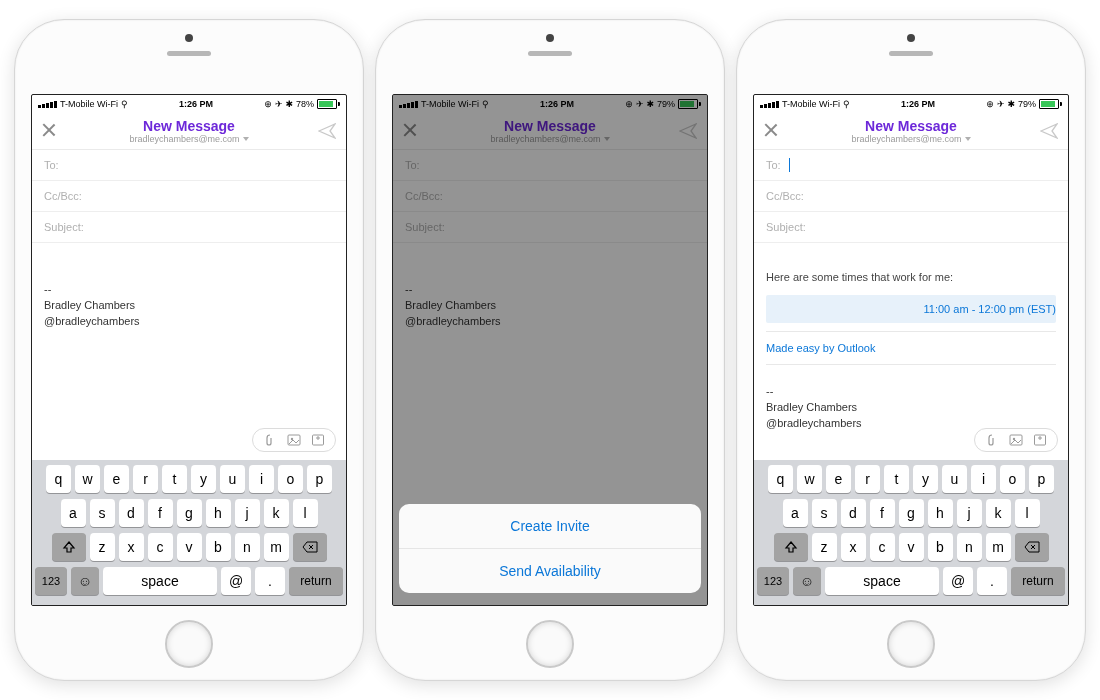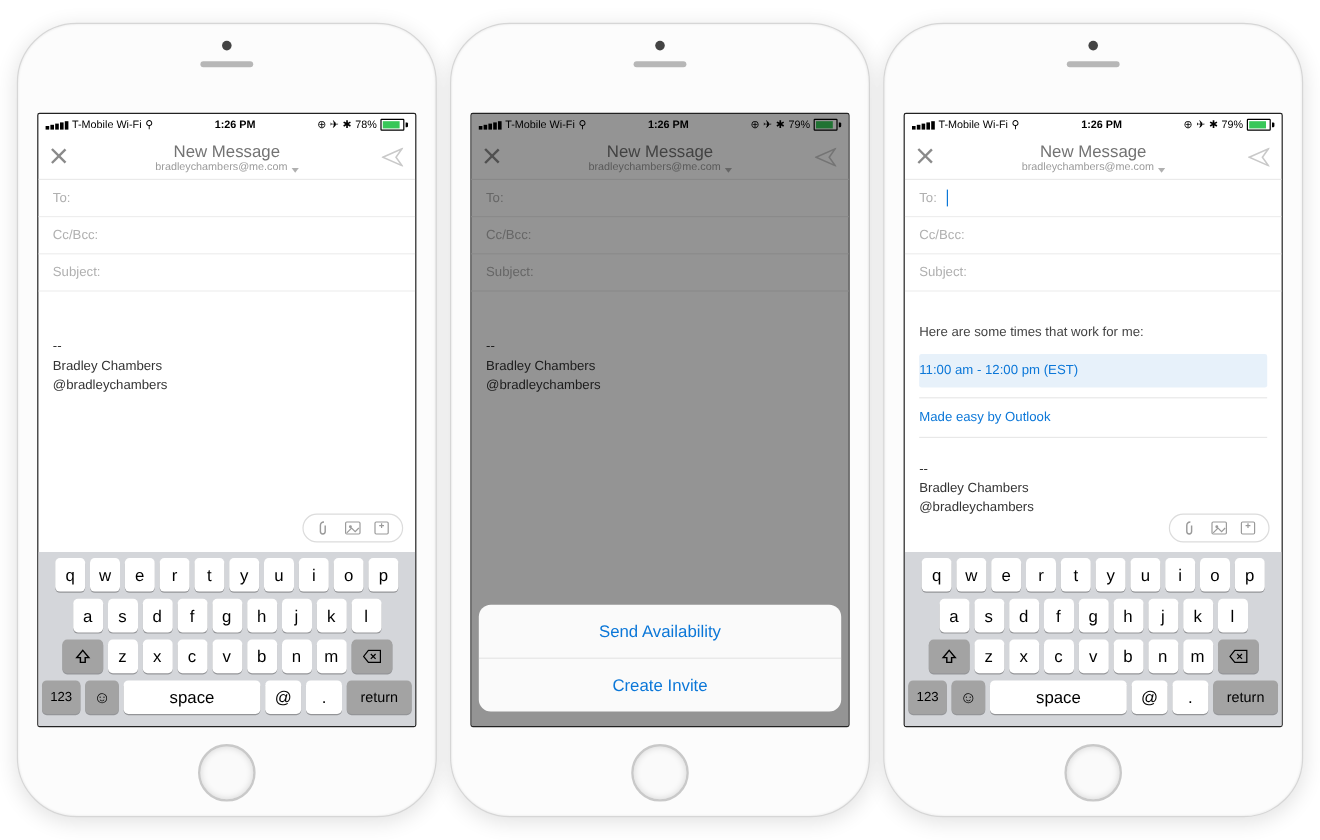--- a/index.html
+++ b/index.html
@@ -17,42 +17,42 @@
   .sig i{width:3px;background:#000;display:inline-block}
   .sig i:nth-child(1){height:3px}.sig i:nth-child(2){height:4px}.sig i:nth-child(3){height:5px}.sig i:nth-child(4){height:6px}.sig i:nth-child(5){height:7px}
   .batt{display:inline-flex;align-items:center;gap:1px}
   .batt .bbody{width:18px;height:8px;border:1px solid #000;border-radius:1px;position:relative}
   .batt .bfill{position:absolute;top:1px;left:1px;bottom:1px;width:78%;background:#38c759}
   .batt .btip{width:2px;height:4px;background:#000;border-radius:0 1px 1px 0}
   
   .nav{height:36px;border-bottom:1px solid #eaeaea;display:flex;align-items:center;justify-content:center;position:relative;flex:0 0 auto}
   .nav .close{position:absolute;left:10px;top:10px}
   .nav .send{position:absolute;right:10px;top:10px}
-  .nav .title{color:#737373;font-weight:400;font-size:14px;line-height:14px;text-align:center}
-  .nav .sub{color:#9b9b9b;font-size:9px;display:flex;align-items:flex-end;gap:3px;margin-top:1px}
+  .nav .title{color:#6d28d9;font-weight:700;font-size:14px;line-height:14px;text-align:center}
+  .nav .sub{color:#9b9b9b;font-size:9px;display:flex;align-items:center;gap:3px;margin-top:1px}
   .xicon{width:14px;height:14px;position:relative}
   .xicon:before,.xicon:after{content:"";position:absolute;left:6px;top:-1px;width:1.5px;height:16px;background:#8a8a8a}
   .xicon:before{transform:rotate(45deg)}.xicon:after{transform:rotate(-45deg)}
   .sendicon svg{display:block}
   
   .fields{flex:0 0 auto}
   .field{height:30px;border-bottom:1px solid #eee;display:flex;align-items:center;padding:0 12px;font-size:11px;color:#b0b0b0}
   .field .lbl{margin-right:6px}
   .cursor{display:inline-block;width:1.5px;height:14px;background:#0b77d8;margin-left:2px}
   .body{flex:1;padding:10px 12px;font-size:11px;color:#333;line-height:16px;overflow:hidden;position:relative}
   .sig-line{margin-top:28px}
   .body3 .sig-line{margin-top:18px}
   .toolbar{position:absolute;right:10px;bottom:8px}
   .pill{display:flex;gap:10px;align-items:center;border:1px solid #dcdcdc;border-radius:14px;padding:4px 10px;background:#fff}
   .pill span{color:#9a9a9a;display:inline-flex}
   
   .avail{margin-top:16px}
   .avail-head{color:#444;font-size:11px;margin-bottom:10px}
   .avail-date{text-align:center;font-weight:600;font-size:12px;color:#333}
-  .avail-slot{background:#e7f1fa;color:#0b77d8;text-align:left;font-size:11px;padding:6px 0;margin-top:6px;border-radius:2px}
+  .avail-slot{background:#e7f1fa;color:#0b77d8;text-align:right;font-size:11px;padding:6px 0;margin-top:6px;border-radius:2px}
   .avail-divider{height:1px;background:#e8e8e8;margin:8px 0}
   .avail-link{color:#0b77d8;text-align:left;font-size:11px}
   
   .kbd{flex:0 0 auto;background:#d4d6da;padding:5px 3px 4px;font-size:14px}
   .krow{display:flex;justify-content:center;gap:4px;margin-bottom:6px}
   .key{background:#fff;border-radius:4px;box-shadow:0 1px 0 rgba(0,0,0,.3);height:28px;display:flex;align-items:center;justify-content:center;min-width:25px;color:#000}
   .key.dark{background:#a3a3a3}
   .key.space{flex:1;min-width:0}
   .key.ret{min-width:54px;font-size:12px}
   .key.num{min-width:32px;font-size:11px}
@@ -282,22 +282,22 @@
     <div class="body">
       <div class="sig-line">
         <div>--</div>
         <div>Bradley Chambers</div>
         <div>@bradleychambers</div>
       </div>
     </div>
 
     <div class="scrim">
       <div class="sheet-grp">
+        <div class="sheet-btn">Create Invite</div>
         <div class="sheet-btn">Send Availability</div>
-        <div class="sheet-btn">Create Invite</div>
       </div>
     </div>
   </div>
 </div>
 
 <div class="phone">
   <div class="camera"></div>
       <div class="speaker"></div>
       <div class="home"></div>
   <div class="screen">

